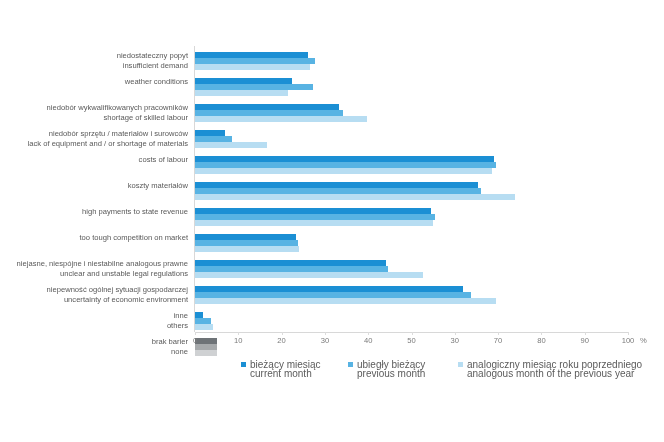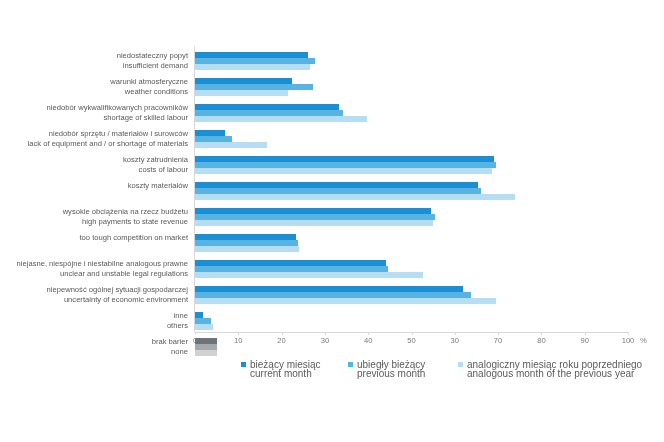--- a/index.html
+++ b/index.html
@@ -202,40 +202,37 @@
         <div class="bar g3" title="brak barier: 5%" style="width: 21.65px;"></div>
       </div>
     </div>
 
   <div id="labels-layer">
       <div class="label-block" style="top: 51px; left: 0px; width: 188px;">
         <span class="pl">niedostateczny popyt</span>
         <span class="en">insufficient demand</span>
       </div>
       <div class="label-block" style="top: 77px; left: 0px; width: 188px;">
-        <span class="pl">warunki atmosferyczne</span>
         <span class="en">weather conditions</span>
       </div>
       <div class="label-block" style="top: 103px; left: 0px; width: 188px;">
         <span class="pl">niedobór wykwalifikowanych pracowników</span>
         <span class="en">shortage of skilled labour</span>
       </div>
       <div class="label-block" style="top: 129px; left: 0px; width: 188px;">
         <span class="pl">niedobór sprzętu / materiałów i surowców</span>
         <span class="en">lack of equipment and / or shortage of materials</span>
       </div>
       <div class="label-block" style="top: 155px; left: 0px; width: 188px;">
-        <span class="pl">koszty zatrudnienia</span>
         <span class="en">costs of labour</span>
       </div>
       <div class="label-block" style="top: 181px; left: 0px; width: 188px;">
         <span class="pl">koszty materiałów</span>
       </div>
       <div class="label-block" style="top: 207px; left: 0px; width: 188px;">
-        <span class="pl">wysokie obciążenia na rzecz budżetu</span>
         <span class="en">high payments to state revenue</span>
       </div>
       <div class="label-block" style="top: 233px; left: 0px; width: 188px;">
         <span class="en">too tough competition on market</span>
       </div>
       <div class="label-block" style="top: 259px; left: 0px; width: 188px;">
         <span class="pl">niejasne, niespójne i niestabilne analogous prawne</span>
         <span class="en">unclear and unstable legal regulations</span>
       </div>
       <div class="label-block" style="top: 285px; left: 0px; width: 188px;">

